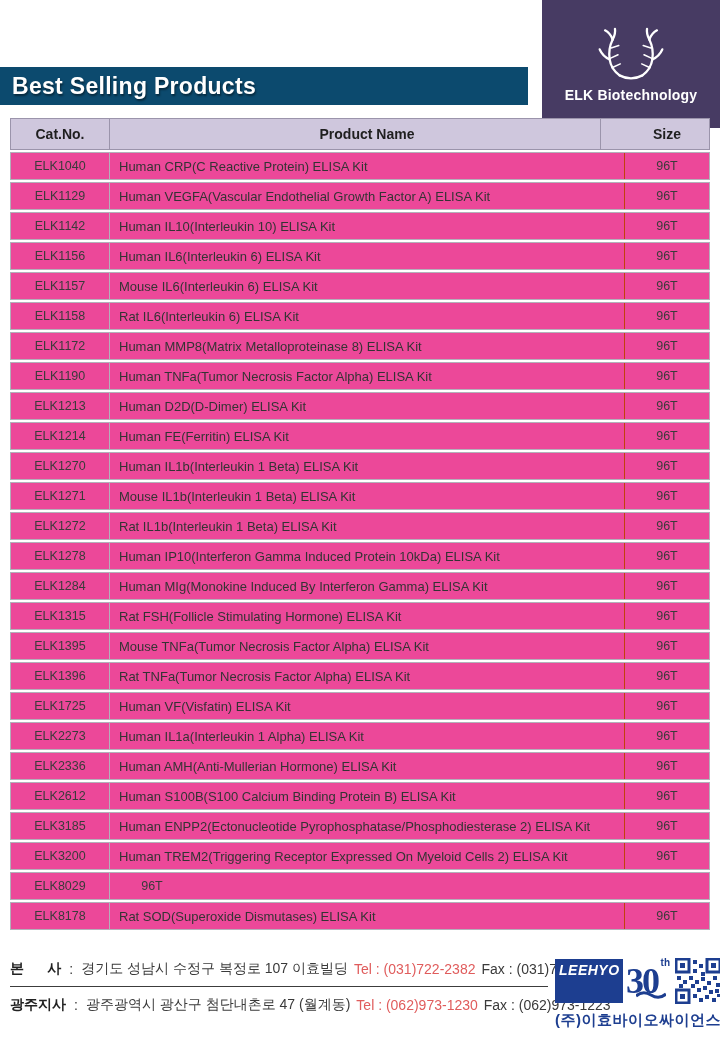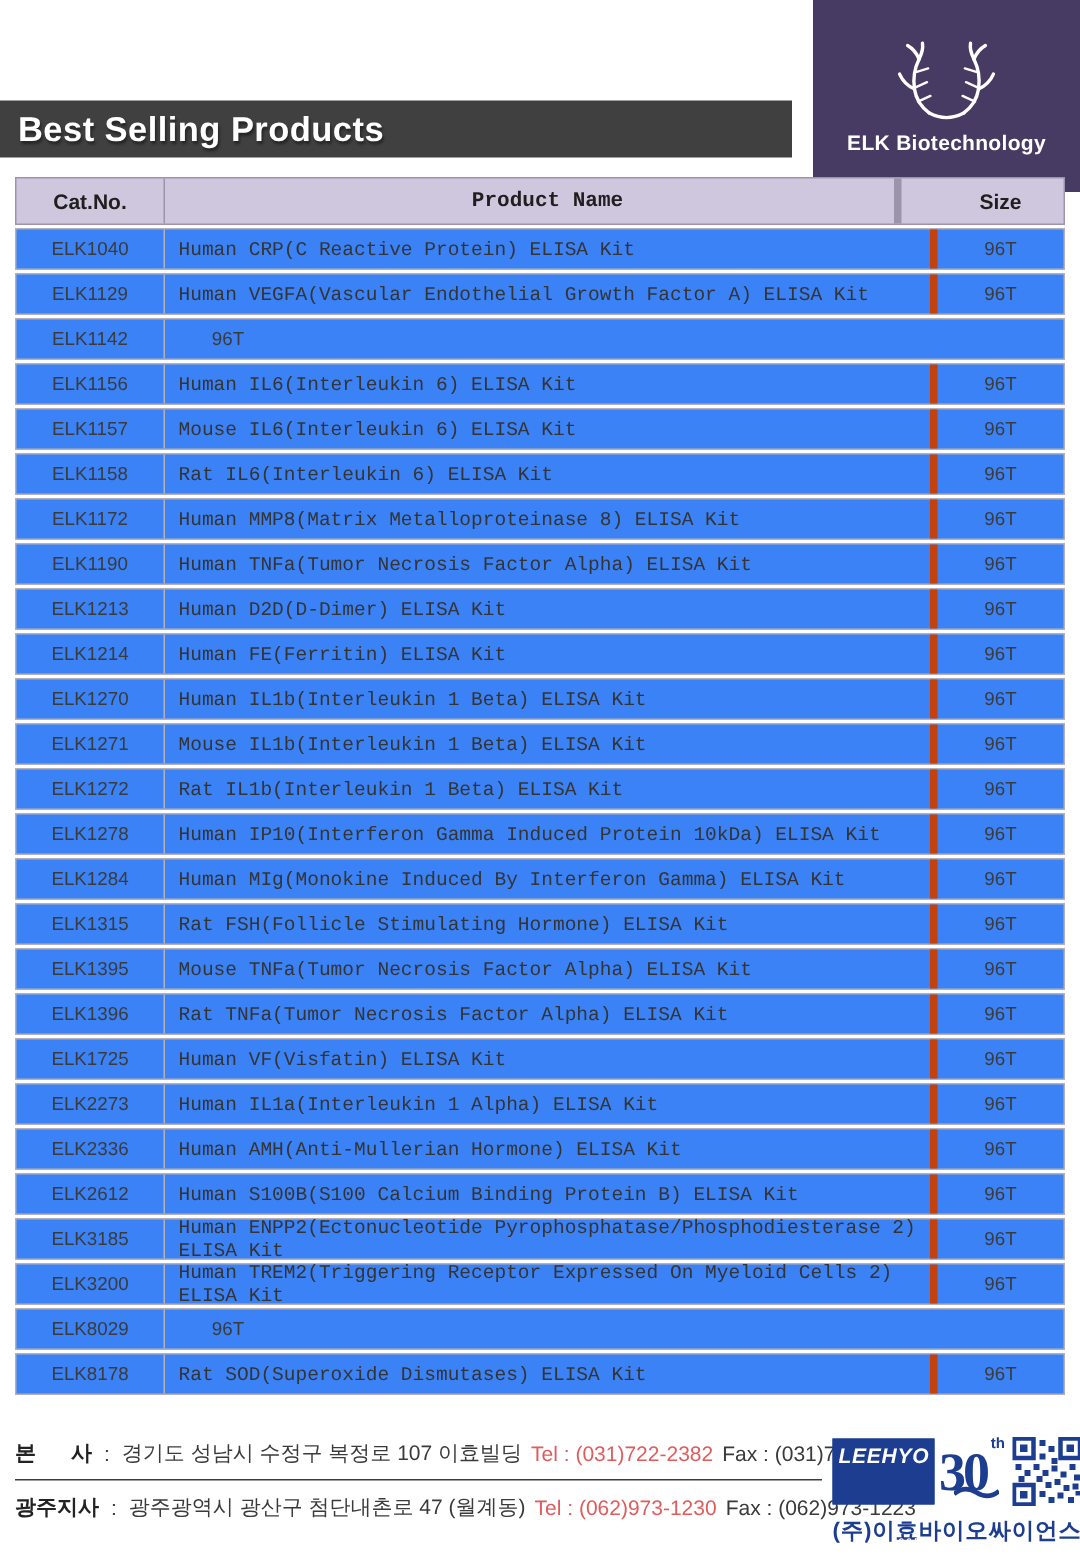--- a/index.html
+++ b/index.html
@@ -20,50 +20,50 @@
   }
   .brand-box svg { display:block; }
   .brand-name {
     color:#ffffff; font-size:14px; font-weight:bold; letter-spacing:0.2px;
     white-space:nowrap;
   }
 
   
   .title-banner {
     position:absolute; left:0; top:67px; width:528px; height:38px;
-    background:#404040;
+    background:#0c4a6e;
     display:flex; align-items:center;
   }
   .title-banner h1 {
     color:#ffffff; font-size:23px; font-weight:bold; padding-left:12px;
     letter-spacing:0.3px;
     text-shadow:1px 2px 2px rgba(0,0,0,0.45);
   }
 
   
   .ptable { position:absolute; left:10px; top:118px; width:700px; }
   .trow {
-    display:flex; align-items:stretch; background:#3b82f6;
+    display:flex; align-items:stretch; background:#ec4899;
     border:1px solid #b3b0ba; height:28px; margin-top:2px;
   }
   .trow.thead {
     background:#cfc7dd; border-color:#9b94ab; height:32px; margin-top:0;
     font-weight:bold;
     gap:24px;
   }
   .c-cat, .c-name, .c-size { display:flex; align-items:center; }
   .c-cat {
     width:99px; justify-content:center; text-align:center;
     border-right:1px solid #b3b0ba;
     font-size:12.5px; color:#3b3b3b;
   }
   .c-name {
     flex:1; padding-left:9px;
-    border-right:5px solid #c2410c;
-    font-size:13px; color:#343434;font-family:Liberation Mono, monospace;
+    border-right:1px solid #c2410c;
+    font-size:13px; color:#343434;
   }
   .thead .c-cat, .thead .c-name, .thead .c-size {
     font-size:14px; color:#1f1f1f; border-right-color:#9b94ab;
   }
   .thead .c-name { justify-content:center; padding-left:0; }
   .c-size { width:84px; justify-content:center; font-size:12.5px; color:#3b3b3b; }
 
   
   .footer { position:absolute; left:10px; top:956px; width:700px; }
   .f-left { width:538px; }
@@ -164,20 +164,21 @@
       <div class="c-name">Human CRP(C Reactive Protein) ELISA Kit</div>
       <div class="c-size">96T</div>
     </div>
       <div class="trow">
       <div class="c-cat">ELK1129</div>
       <div class="c-name">Human VEGFA(Vascular Endothelial Growth Factor A) ELISA Kit</div>
       <div class="c-size">96T</div>
     </div>
       <div class="trow">
       <div class="c-cat">ELK1142</div>
+      <div class="c-name">Human IL10(Interleukin 10) ELISA Kit</div>
       <div class="c-size">96T</div>
     </div>
       <div class="trow">
       <div class="c-cat">ELK1156</div>
       <div class="c-name">Human IL6(Interleukin 6) ELISA Kit</div>
       <div class="c-size">96T</div>
     </div>
       <div class="trow">
       <div class="c-cat">ELK1157</div>
       <div class="c-name">Mouse IL6(Interleukin 6) ELISA Kit</div>

